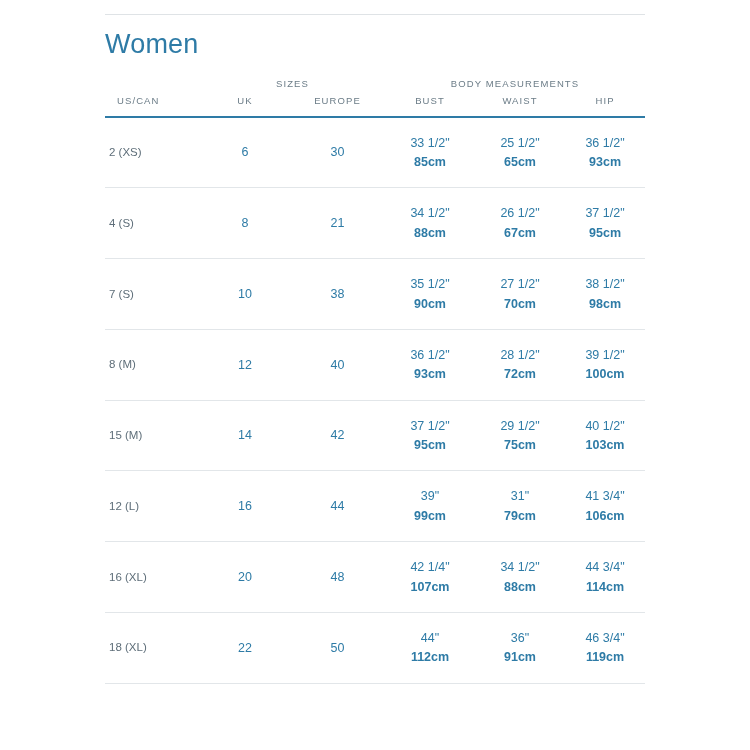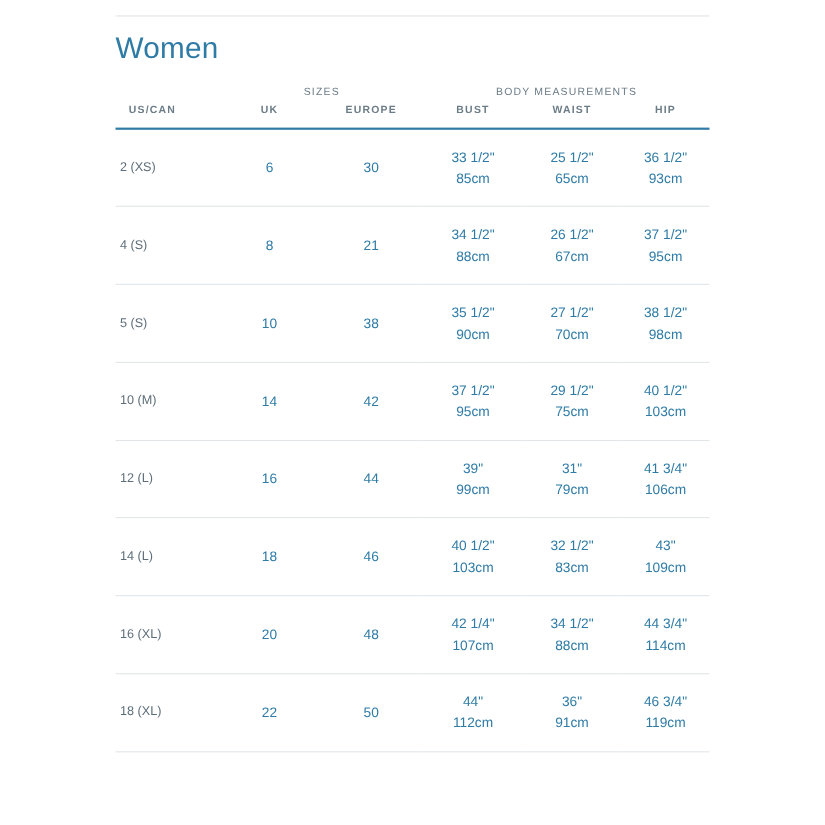--- a/index.html
+++ b/index.html
@@ -60,21 +60,21 @@
     font-weight: 400;
     letter-spacing: 1.1px;
     color: #6b7c87;
     padding: 0 0 6px 0;
     vertical-align: bottom;
     text-transform: uppercase;
   }
   .group-row th.blank { }
   .head-row th {
     font-size: 9.5px;
-    font-weight: 700;
+    font-weight: 400;
     letter-spacing: 1.1px;
     color: #6b7c87;
     padding: 0 0 10px 0;
     text-align: center;
     vertical-align: bottom;
     text-transform: uppercase;
   }
   .head-row th.first {
     text-align: left;
     padding-left: 12px;
@@ -103,21 +103,21 @@
     text-align: left;
     padding-left: 4px;
   }
   tbody tr.data-row:last-child td {
     border-bottom: 1px solid #e2e6e9;
   }
   .meas {
     display: block;
   }
   .meas .in { display: block; }
-  .meas .cm { display: block; }
+  .meas .cm { display: block; font-weight: bold; }
 </style>
 </head>
 <body>
 
 <div class="page">
   <div class="top-rule"></div>
 
   <div class="content">
     <h1 class="title">Women</h1>
 
@@ -191,21 +191,21 @@
               </span>
             </td>
           <td>
               <span class="meas">
                 <span class="in">37 1/2"</span>
                 <span class="cm">95cm</span>
               </span>
             </td>
         </tr>
         <tr class="data-row">
-          <td class="uscan">5 (S)</td>
+          <td class="uscan">7 (S)</td>
           <td>10</td>
           <td>38</td>
           <td>
               <span class="meas">
                 <span class="in">35 1/2"</span>
                 <span class="cm">90cm</span>
               </span>
             </td>
           <td>
               <span class="meas">
@@ -214,21 +214,44 @@
               </span>
             </td>
           <td>
               <span class="meas">
                 <span class="in">38 1/2"</span>
                 <span class="cm">98cm</span>
               </span>
             </td>
         </tr>
         <tr class="data-row">
-          <td class="uscan">10 (M)</td>
+          <td class="uscan">8 (M)</td>
+          <td>12</td>
+          <td>40</td>
+          <td>
+              <span class="meas">
+                <span class="in">36 1/2"</span>
+                <span class="cm">93cm</span>
+              </span>
+            </td>
+          <td>
+              <span class="meas">
+                <span class="in">28 1/2"</span>
+                <span class="cm">72cm</span>
+              </span>
+            </td>
+          <td>
+              <span class="meas">
+                <span class="in">39 1/2"</span>
+                <span class="cm">100cm</span>
+              </span>
+            </td>
+        </tr>
+        <tr class="data-row">
+          <td class="uscan">15 (M)</td>
           <td>14</td>
           <td>42</td>
           <td>
               <span class="meas">
                 <span class="in">37 1/2"</span>
                 <span class="cm">95cm</span>
               </span>
             </td>
           <td>
               <span class="meas">
@@ -256,43 +279,20 @@
           <td>
               <span class="meas">
                 <span class="in">31"</span>
                 <span class="cm">79cm</span>
               </span>
             </td>
           <td>
               <span class="meas">
                 <span class="in">41 3/4"</span>
                 <span class="cm">106cm</span>
-              </span>
-            </td>
-        </tr>
-        <tr class="data-row">
-          <td class="uscan">14 (L)</td>
-          <td>18</td>
-          <td>46</td>
-          <td>
-              <span class="meas">
-                <span class="in">40 1/2"</span>
-                <span class="cm">103cm</span>
-              </span>
-            </td>
-          <td>
-              <span class="meas">
-                <span class="in">32 1/2"</span>
-                <span class="cm">83cm</span>
-              </span>
-            </td>
-          <td>
-              <span class="meas">
-                <span class="in">43"</span>
-                <span class="cm">109cm</span>
               </span>
             </td>
         </tr>
         <tr class="data-row">
           <td class="uscan">16 (XL)</td>
           <td>20</td>
           <td>48</td>
           <td>
               <span class="meas">
                 <span class="in">42 1/4"</span>

